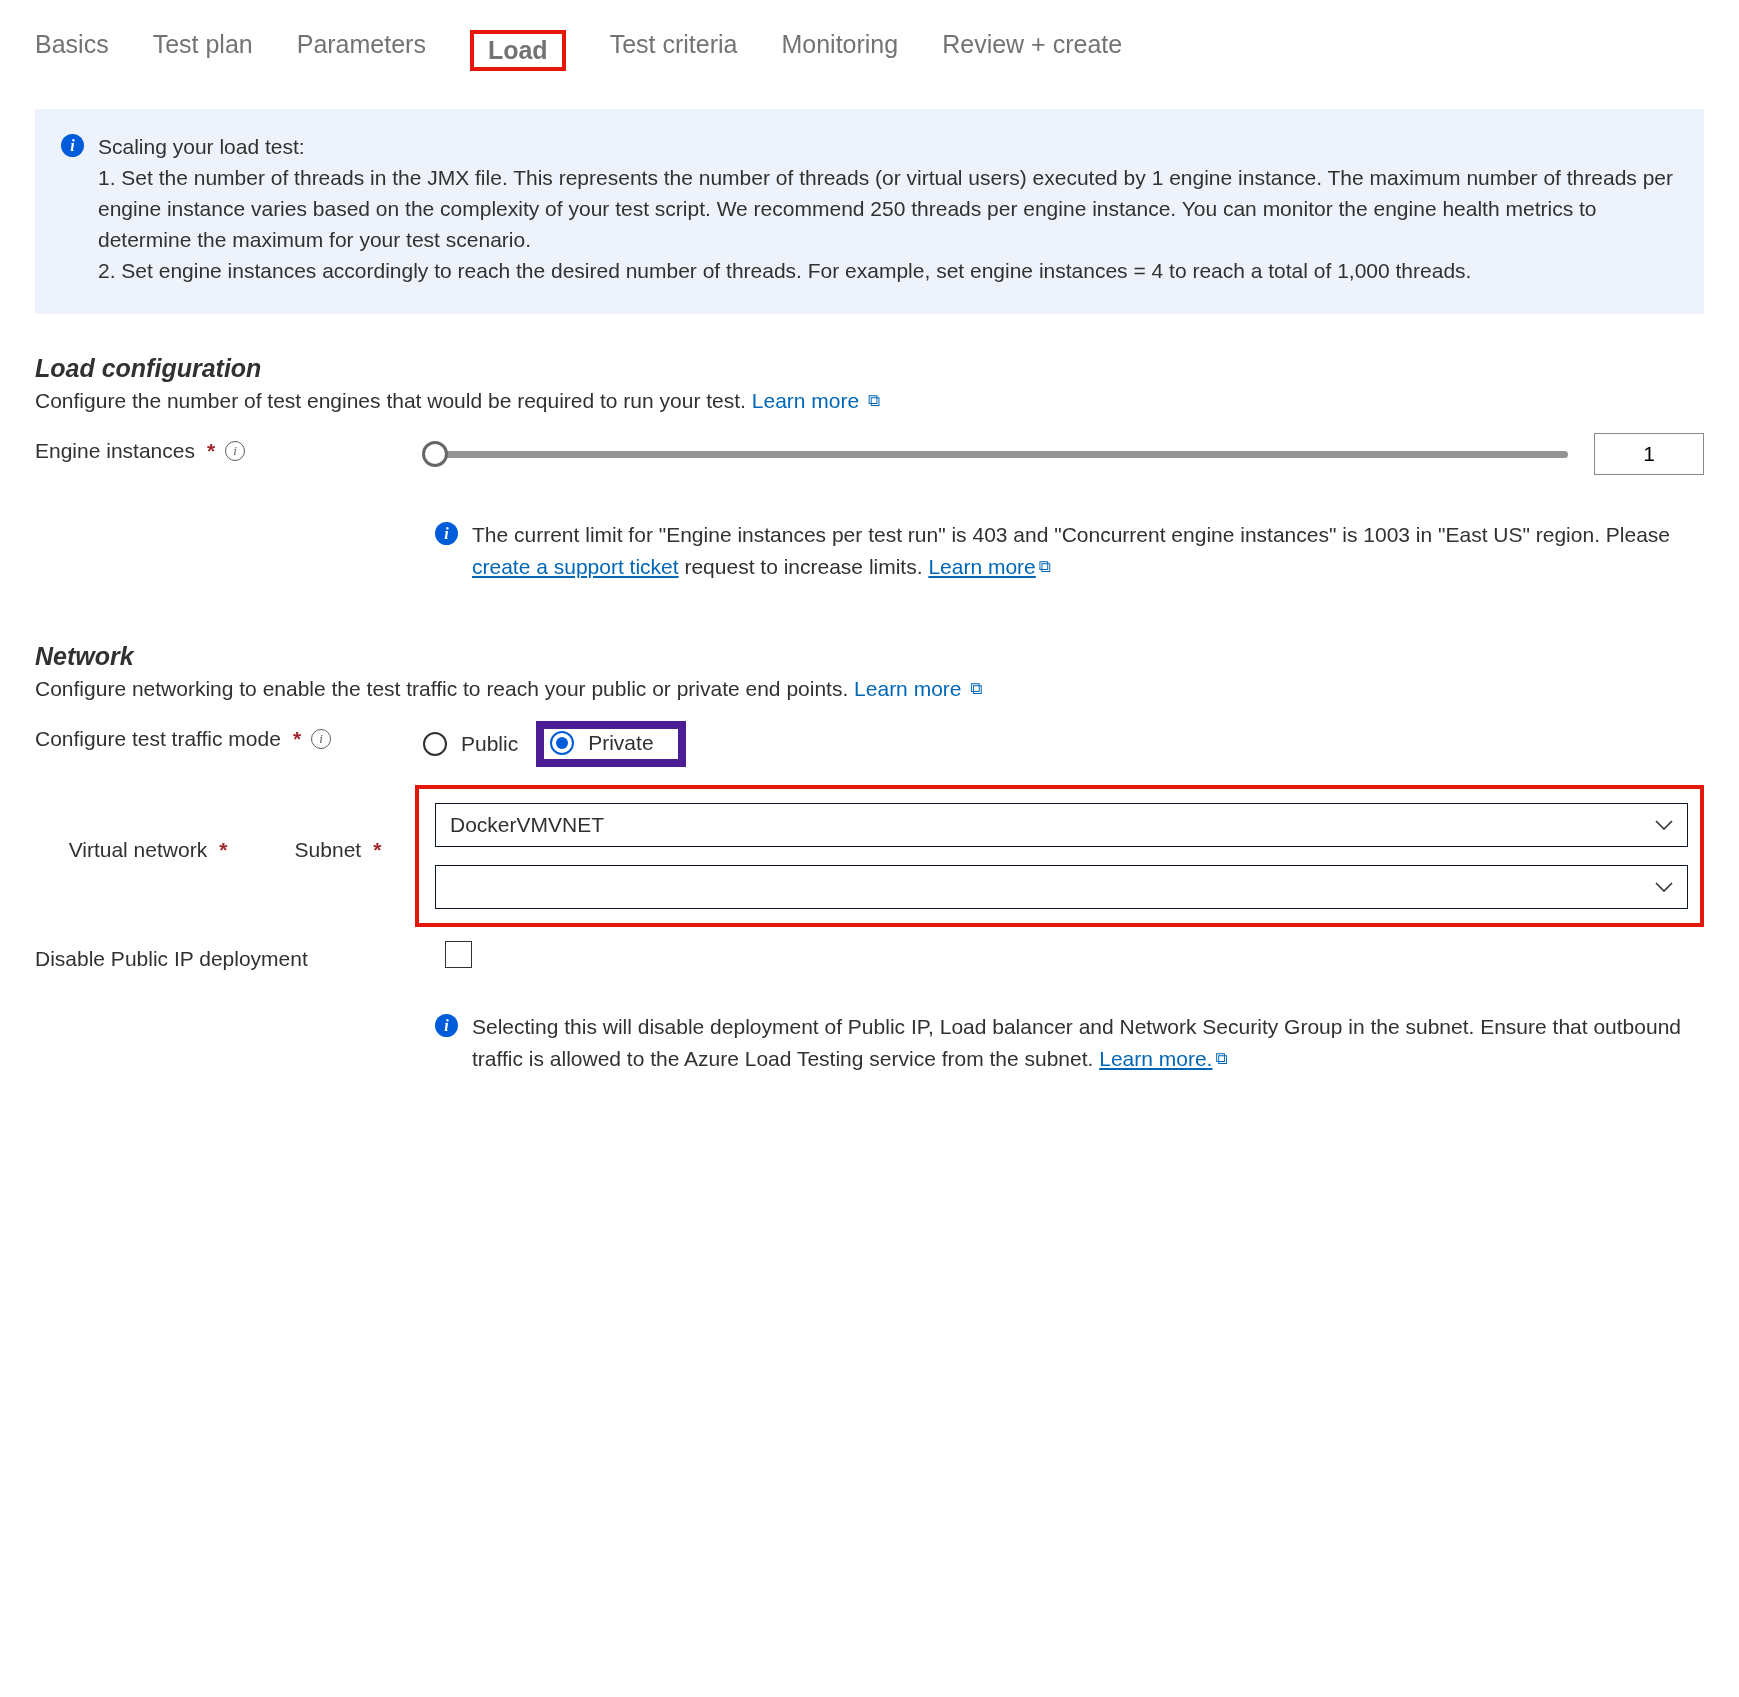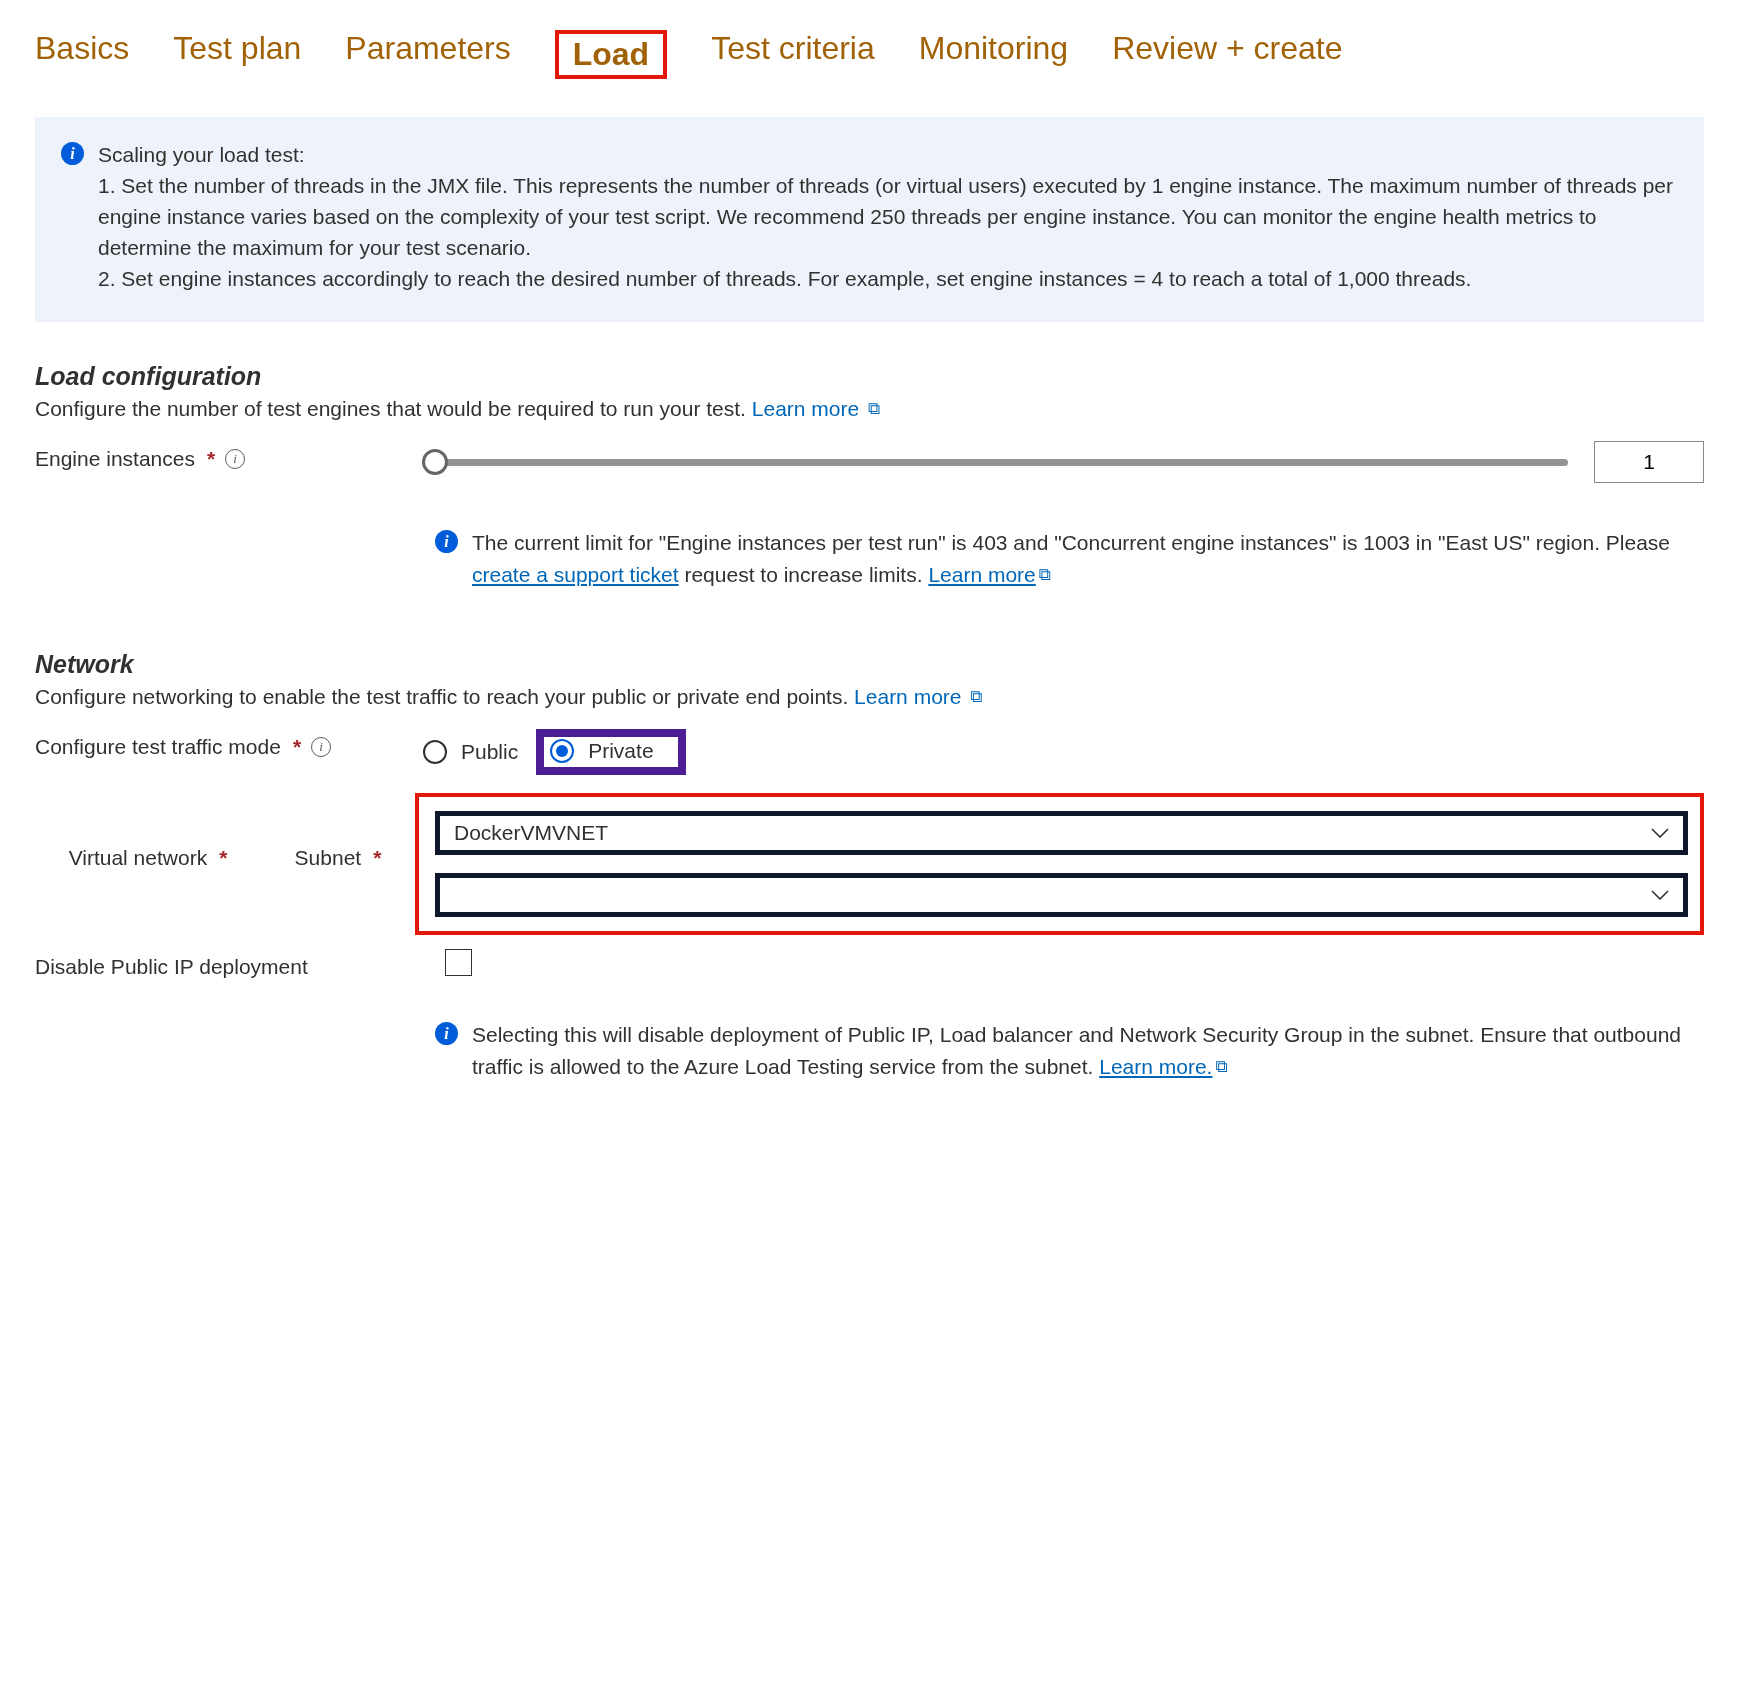--- a/index.html
+++ b/index.html
@@ -10,23 +10,23 @@
     color: #323130;
     font-size: 21px;
     background: #fff;
   }
   .tabs {
     display: flex;
     gap: 44px;
     margin-bottom: 38px;
   }
   .tab {
-    font-size: 32px;
+    font-size: 25px;
     cursor: pointer;
-    color: #a16207;
+    color: #737373;
   }
   .tab.active {
     font-weight: 700;
     border: 4px solid #e3170a;
     padding: 2px 14px;
   }
   .info-box {
     background: #eef3fb;
     padding: 22px 26px 28px 26px;
     display: flex;
@@ -175,21 +175,21 @@
   }
   .dropdown-row {
     display: flex;
     align-items: center;
     margin-bottom: 18px;
   }
   .dropdown-row:last-child { margin-bottom: 0; }
   .dropdown {
     flex: 1;
     height: 44px;
-    border: 5px solid #0f172a;
+    border: 1px solid #0f172a;
     display: flex;
     align-items: center;
     justify-content: space-between;
     padding: 0 14px;
     background: #fff;
   }
   .chev {
     width: 18px;
     height: 10px;
     display: inline-block;

